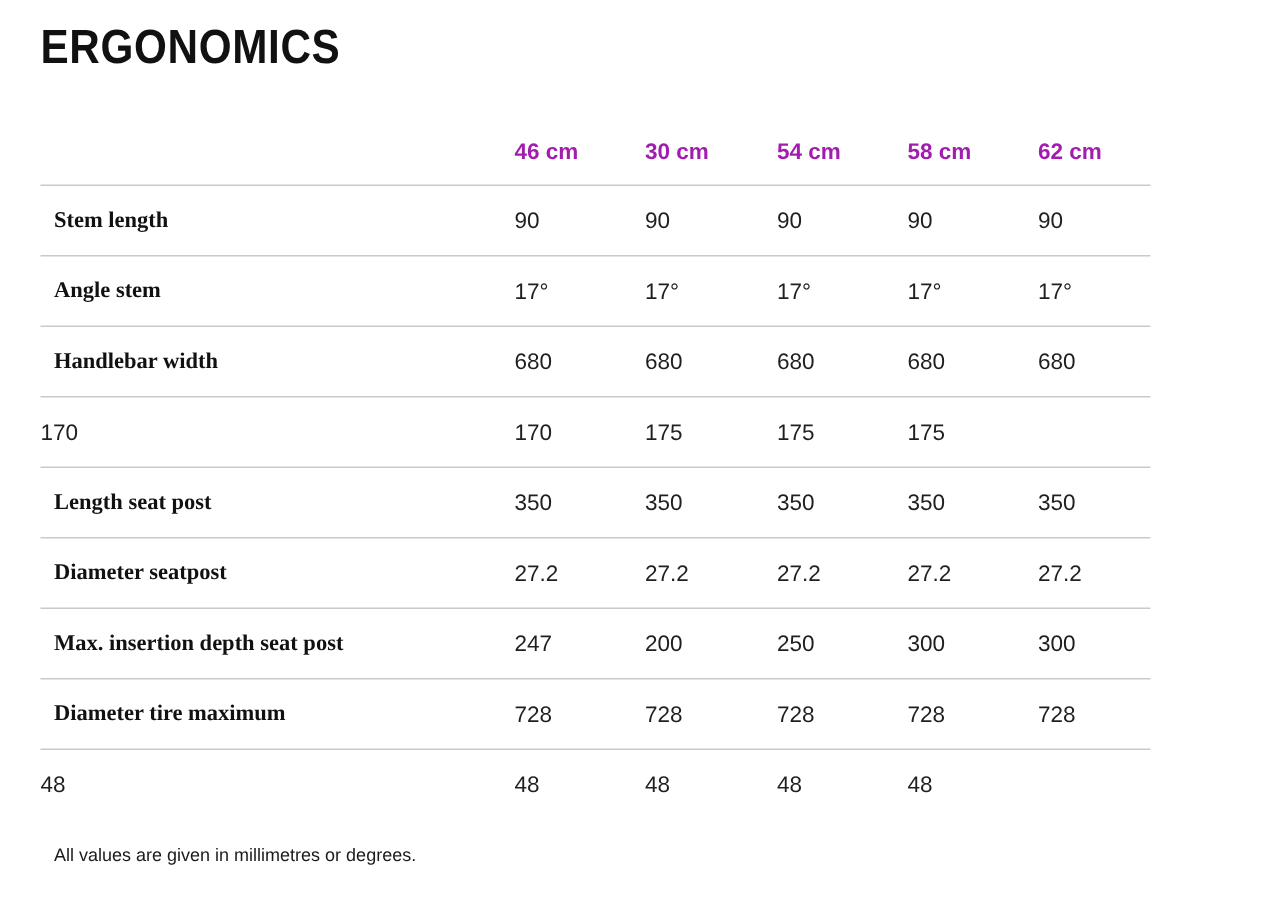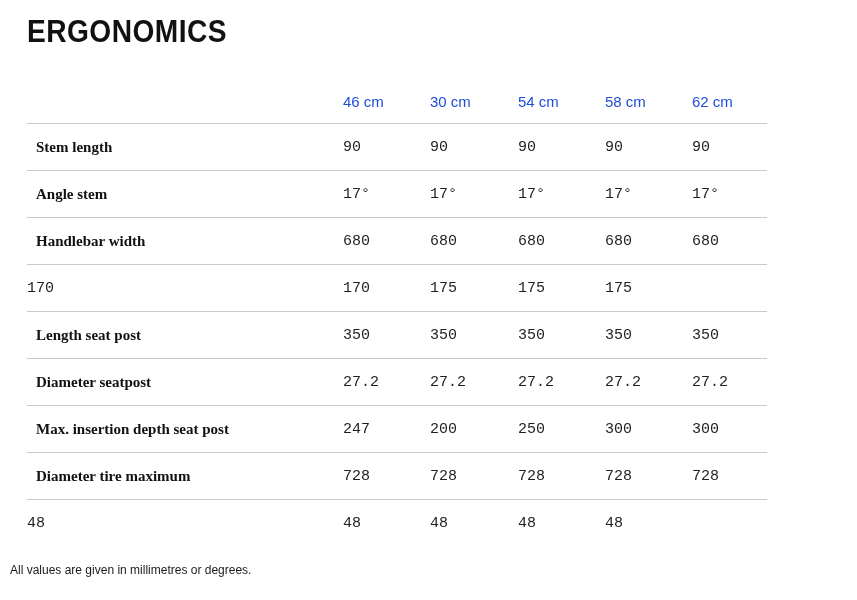--- a/index.html
+++ b/index.html
@@ -46,27 +46,27 @@
   .spec-table > .spec-row:last-child { border-bottom: none; }
 
   .cell { white-space: nowrap; }
   .label-cell {
     padding-left: 9px;
     font-weight: 700;
     color: #111111;
     font-family: Liberation Serif, serif;
   }
   .col-header {
-    font-weight: 400;
-    color: #1d4ed8;
+    font-weight: 700;
+    color: #a21caf;
   }
-  .value-cell { color: #1f1f1f; font-family: Liberation Mono, monospace; }
+  .value-cell { color: #1f1f1f; }
 
   .footnote {
-    margin: 16px 0 0 10px;
+    margin: 16px 0 0 36px;
     font-size: 12px;
     color: #1a1a1a;
   }
 </style>
 </head>
 <body>
 
 <div class="page">
 
   <h1 class="title">ERGONOMICS</h1>

